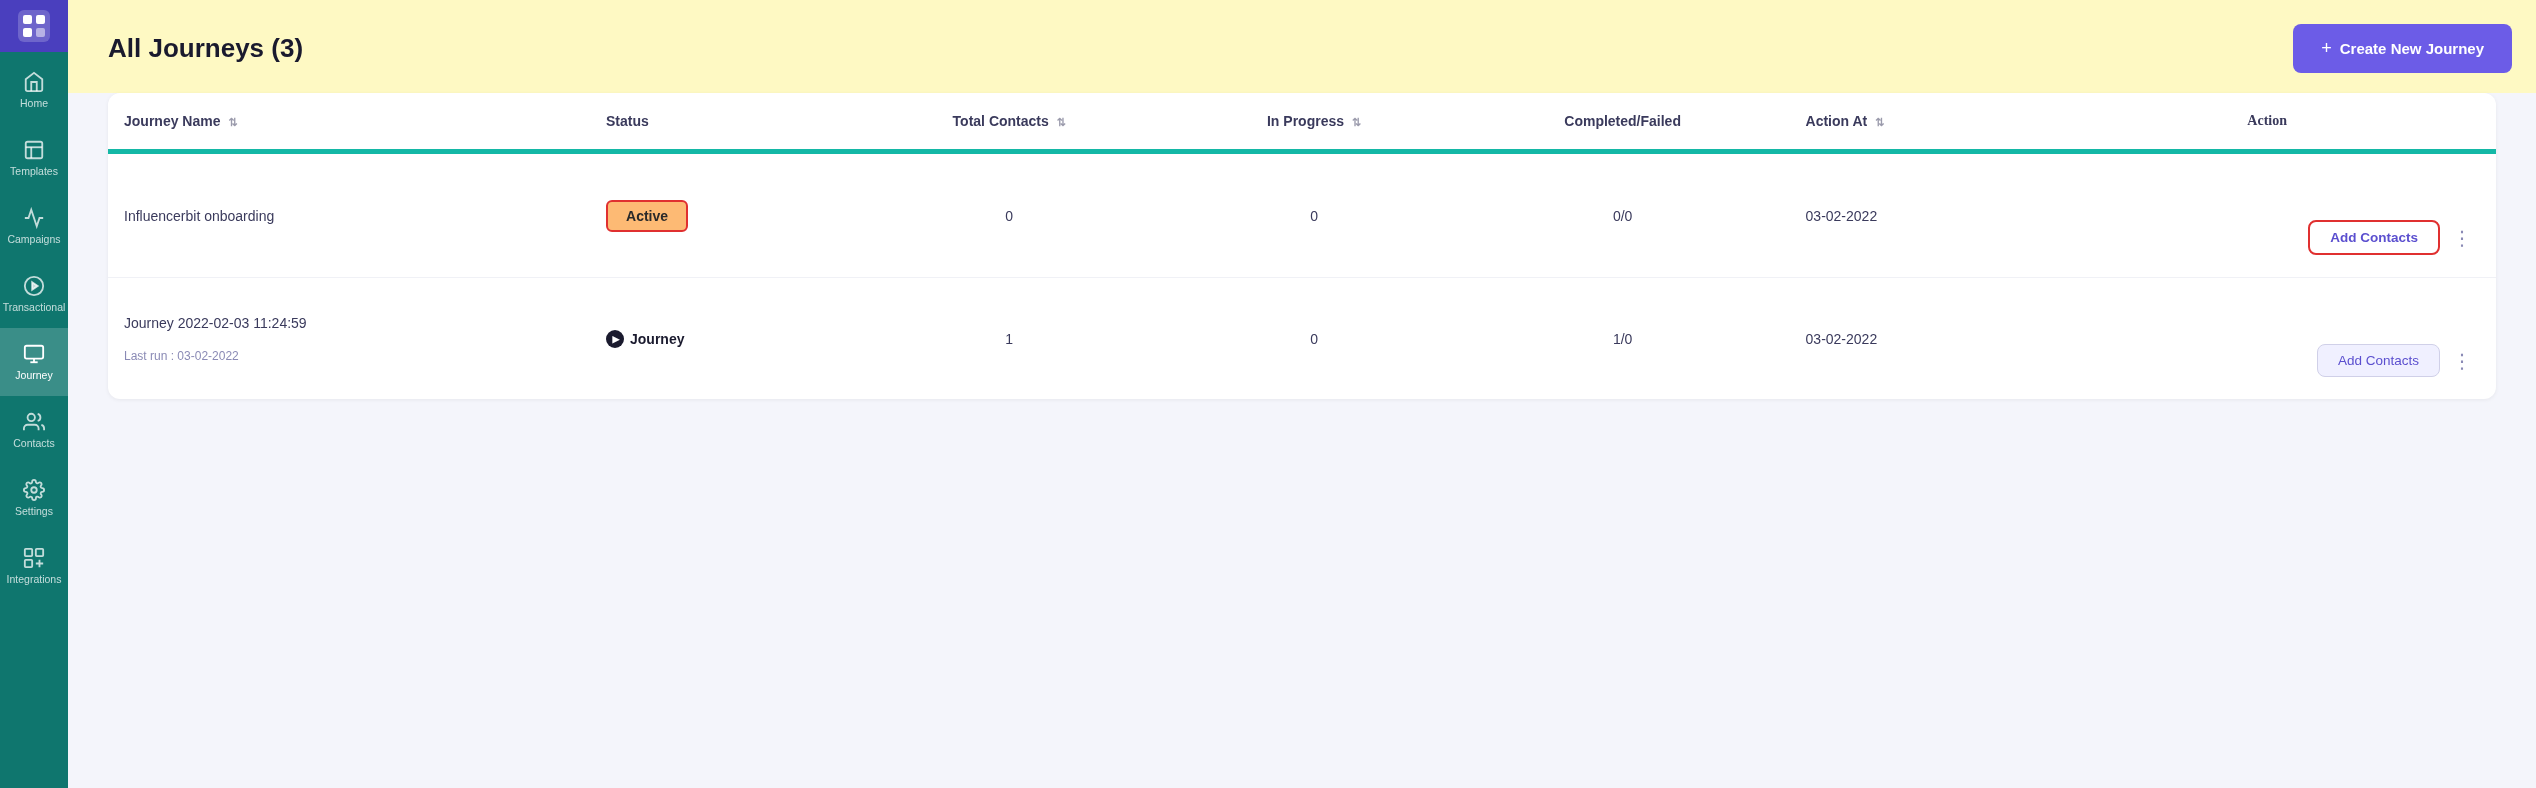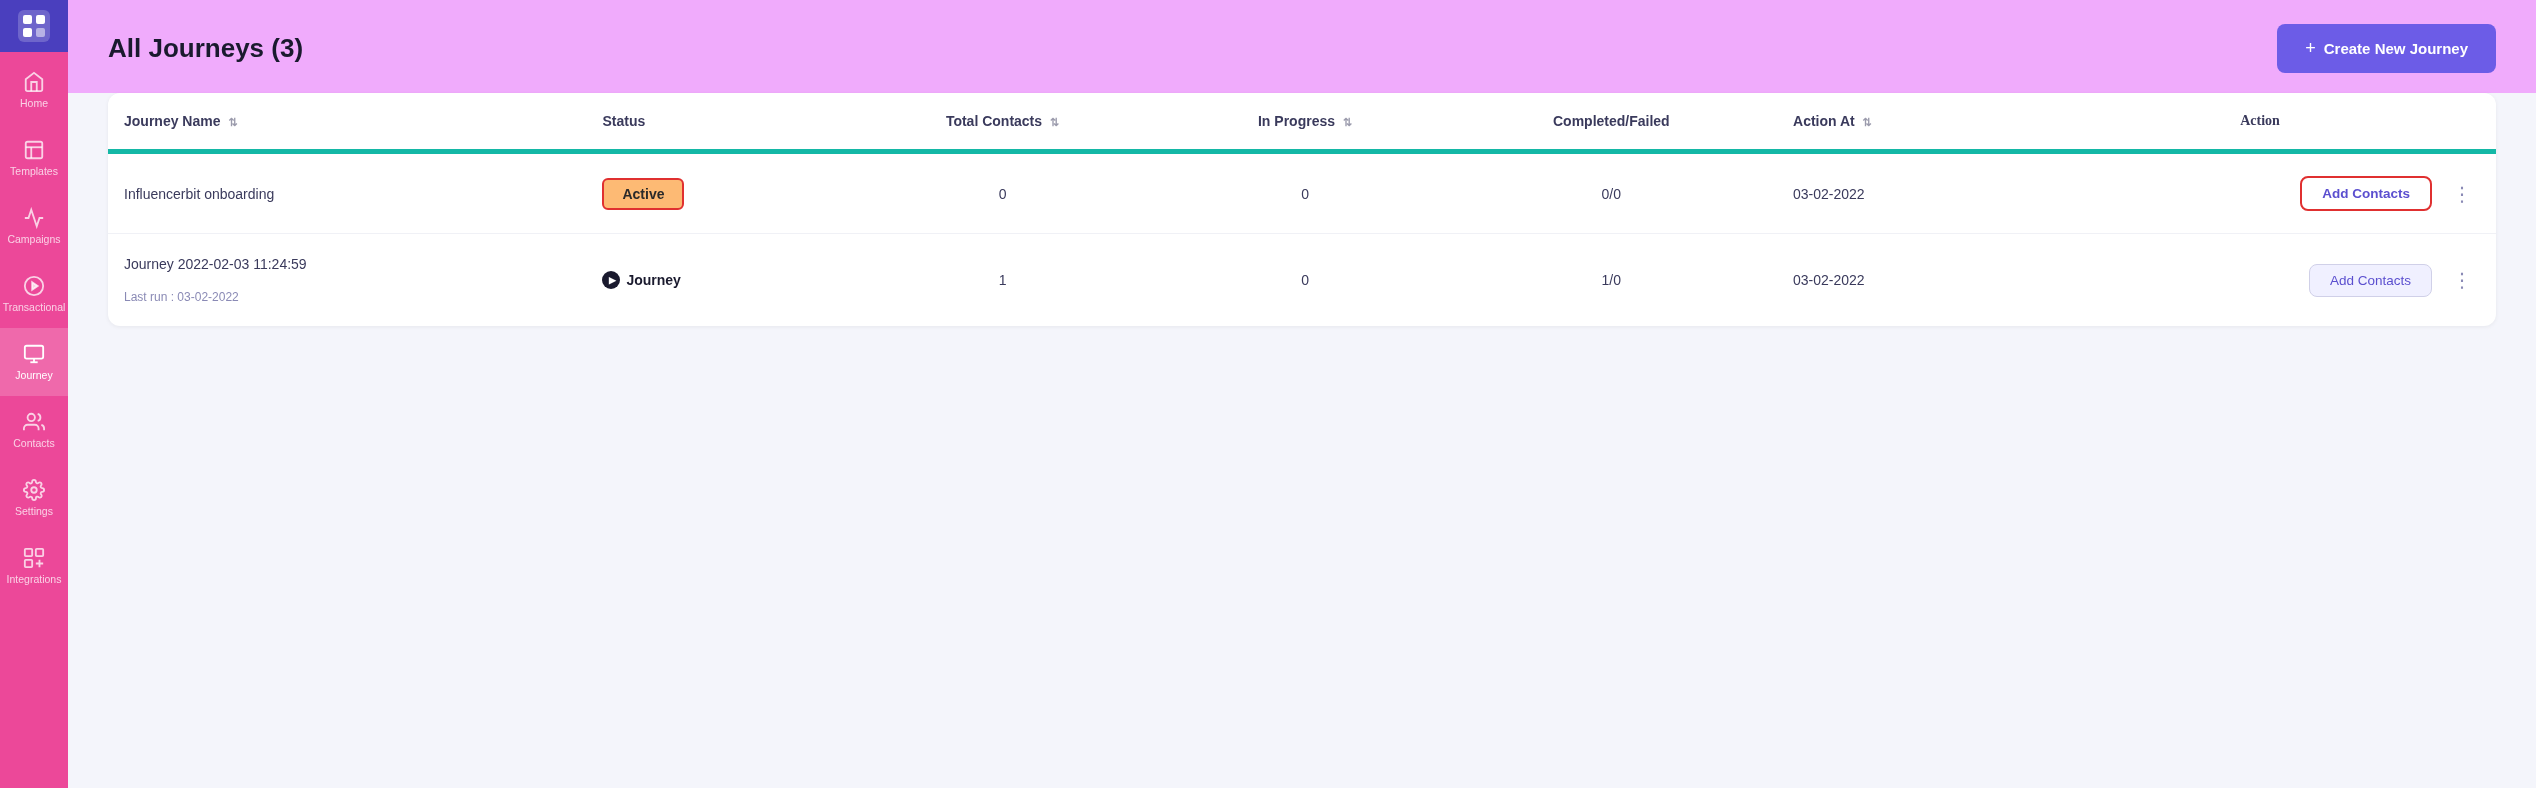--- a/index.html
+++ b/index.html
@@ -1,21 +1,21 @@
 <!DOCTYPE html>
 <html><head>
   <meta charset="utf-8">
   <style>
     * { box-sizing: border-box; margin: 0; padding: 0; }
     body { font-family: -apple-system, BlinkMacSystemFont, 'Segoe UI', sans-serif; background: #f4f5fb; display: flex; height: 100vh; overflow: hidden; }
 
     
     .sidebar {
       width: 68px;
-      background: #ec4899;
+      background: #0f766e;
       display: flex;
       flex-direction: column;
       align-items: center;
       padding-top: 0;
       flex-shrink: 0;
     }
     .sidebar-logo {
       width: 68px;
       height: 52px;
       background: #4a3fbe;
@@ -49,22 +49,22 @@
       display: flex;
       flex-direction: column;
       overflow: hidden;
     }
 
     
     .page-header {
       display: flex;
       align-items: center;
       justify-content: space-between;
-      padding: 24px 40px 20px 40px;
-      background: #f0abfc;
+      padding: 24px 24px 20px 40px;
+      background: #fef9c3;
     }
     .page-title {
       font-size: 26px;
       font-weight: 700;
       color: #1a1a2e;
     }
     .create-btn {
       background: #6c5ce7;
       color: #fff;
       border: none;
@@ -188,22 +188,23 @@
       cursor: pointer;
       font-size: 20px;
       color: #8a8ab5;
       padding: 4px 8px;
       line-height: 1;
     }
 
     .action-cell {
       display: flex;
       align-items: center;
-      gap: 12px;
+      gap: 4px;
       justify-content: flex-end;
+      margin-top: 44px;
     }
   </style>
 </head>
 <body>
 
 <nav class="sidebar">
   <div class="sidebar-logo">
     <svg viewBox="0 0 32 32" fill="none" xmlns="http://www.w3.org/2000/svg">
       <rect width="32" height="32" rx="6" fill="#fff" fill-opacity="0.2"></rect>
       <rect x="5" y="5" width="9" height="9" rx="2" fill="#fff"></rect>

